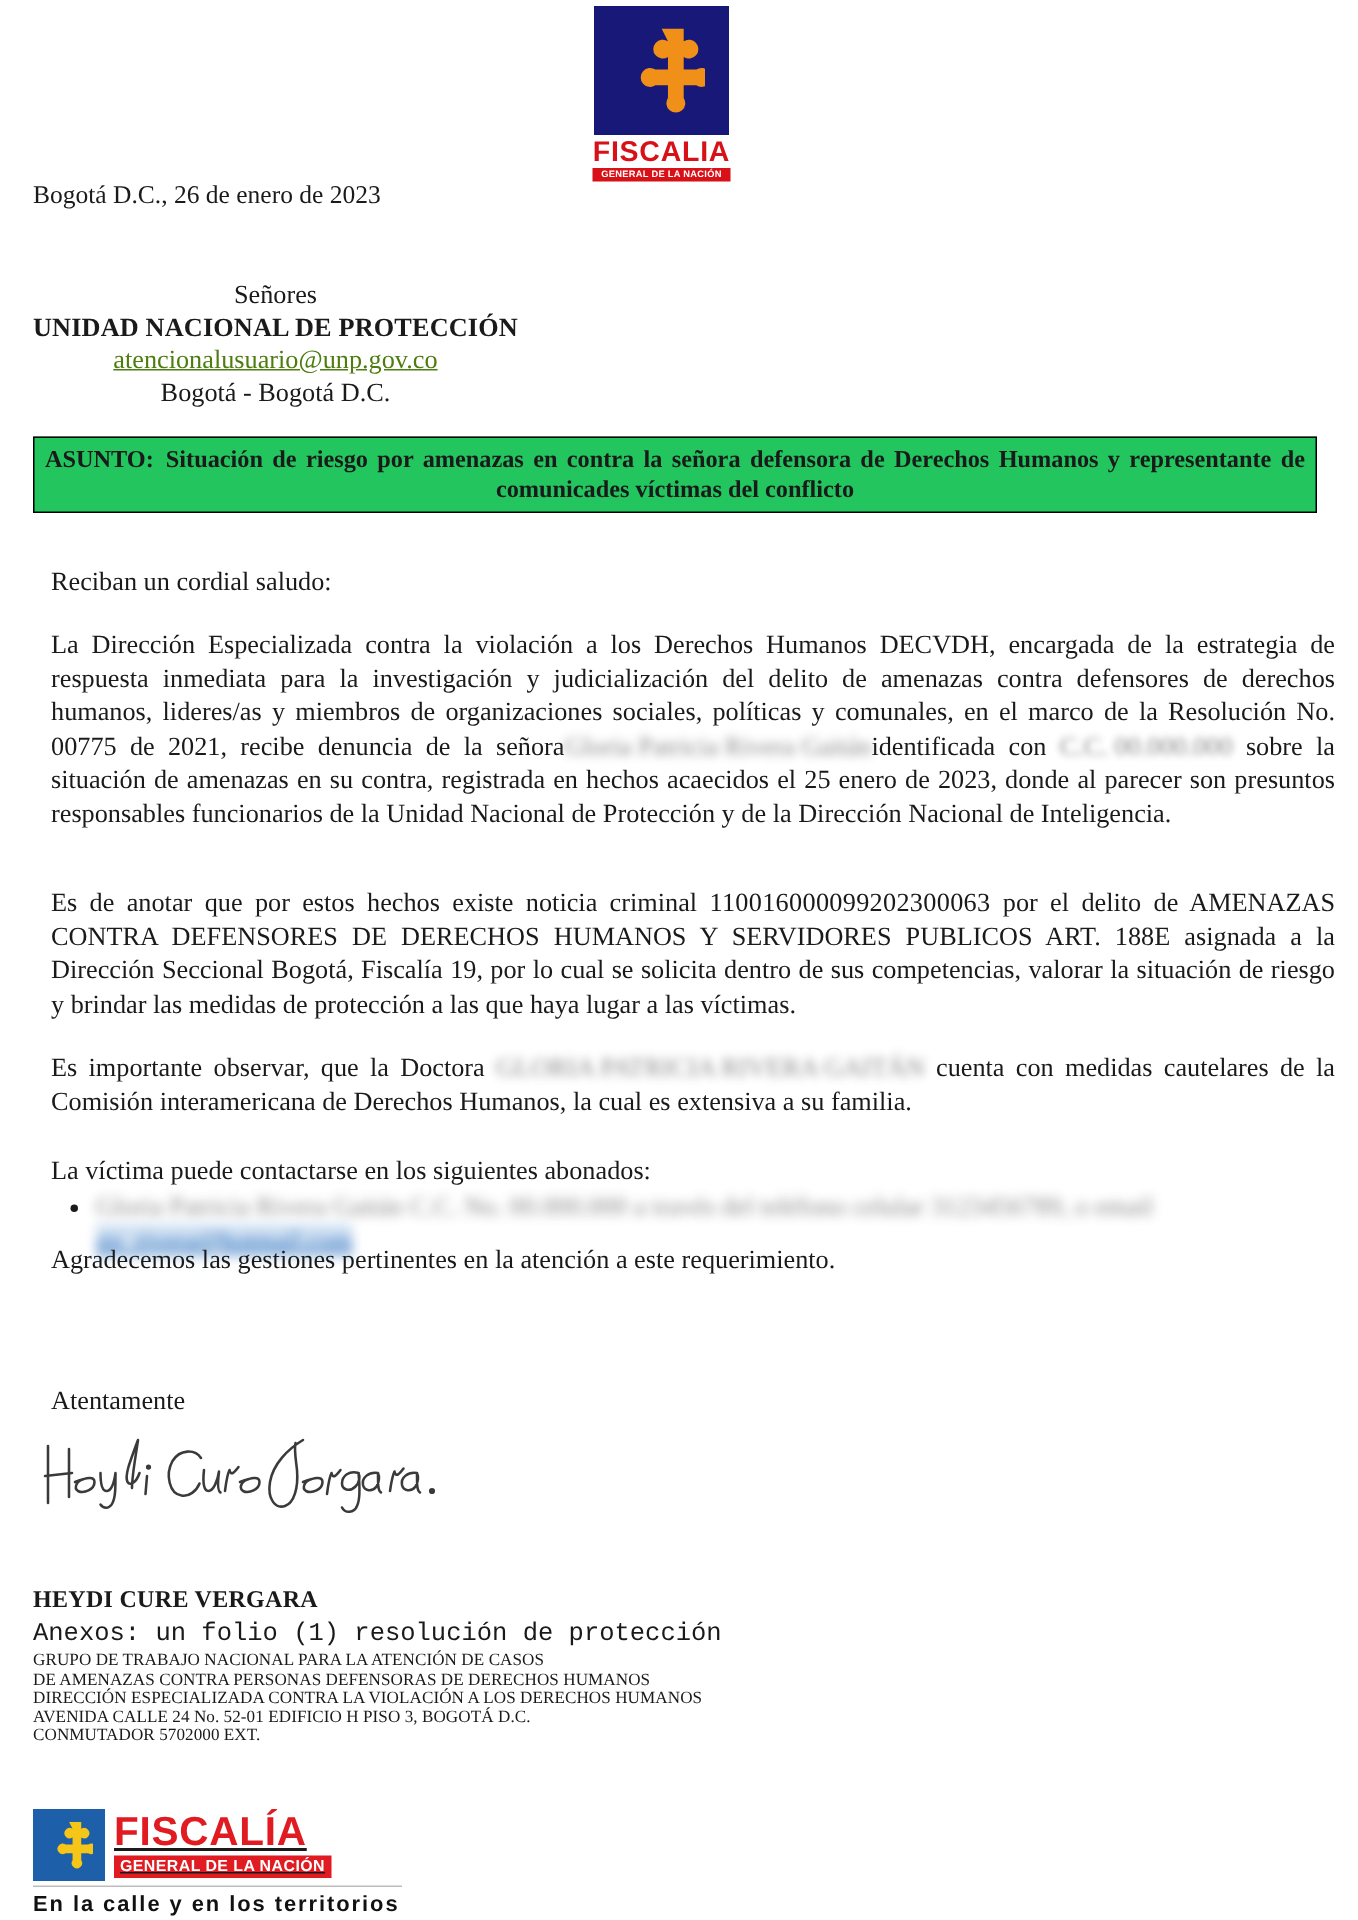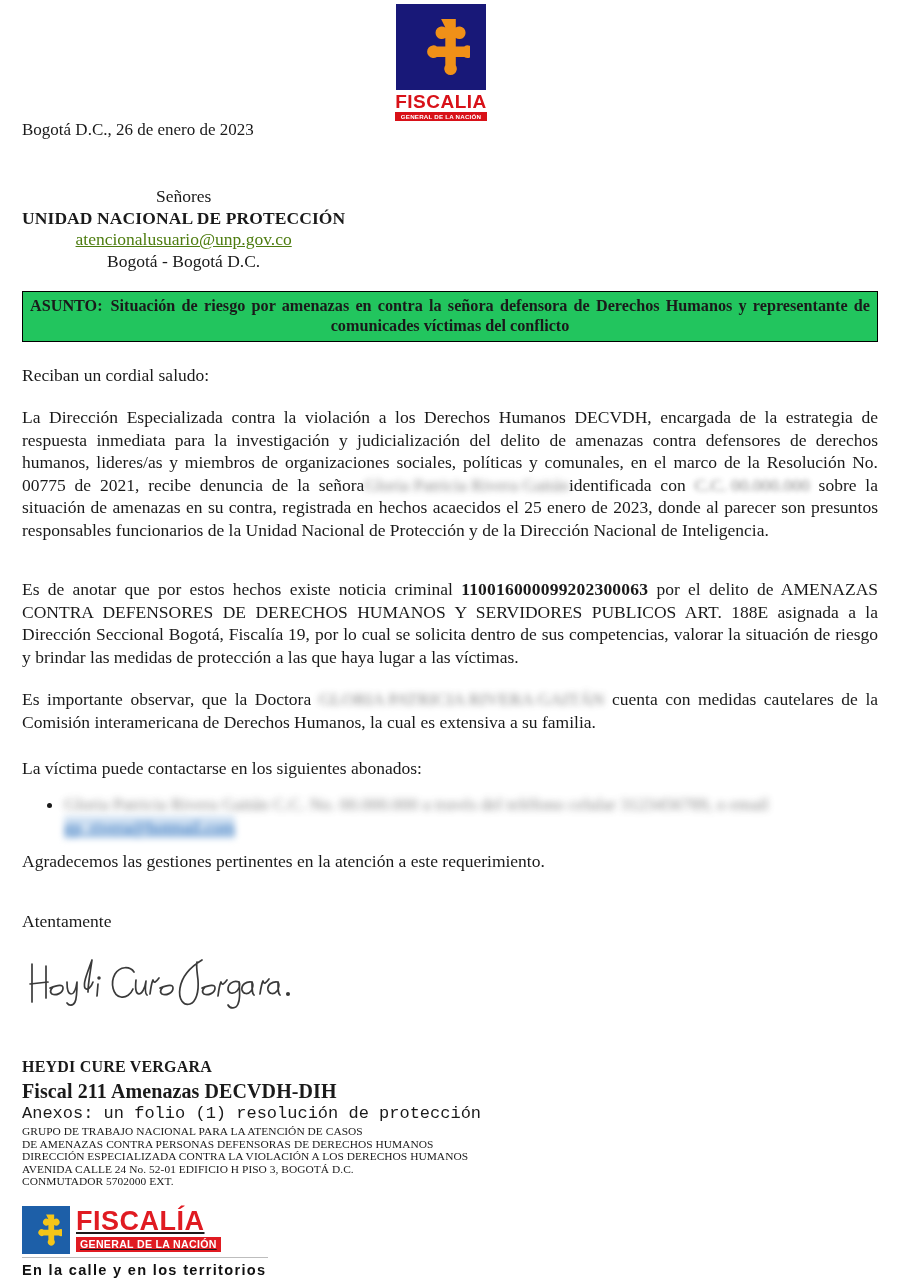--- a/index.html
+++ b/index.html
@@ -110,35 +110,35 @@
     font-weight: bold;
     font-size: 16.2px;
     line-height: 20px;
     text-align: center;
   }
   .asunto-box .label { float: left; padding-right: 8px; }
   .asunto-box .txt { display: block; text-align: justify; text-align-last: center; }
 
   
   p.body-par {
-    margin: 0;
+    margin: 12px;
     font-size: 17.5px;
     line-height: 22.6px;
     text-align: justify;
     text-justify: inter-word;
   }
   .p-saludo   { position: absolute; left: 0; top: 364px; width: 856px; }
   .p-one      { position: absolute; left: 0; top: 406px; width: 856px; }
   .p-two      { position: absolute; left: 0; top: 578px; width: 856px; }
   .p-three    { position: absolute; left: 0; top: 688px; width: 856px; }
   .p-four     { position: absolute; left: 0; top: 757px; width: 856px; }
-  .p-five     { position: absolute; left: 0; top: 850px; width: 856px; }
+  .p-five     { position: absolute; left: 0; top: 816px; width: 856px; }
   .p-six      { position: absolute; left: 0; top: 910px; width: 856px; }
 
-  .mono-num { font-weight: bold; letter-spacing: 0.2px; }
+  .mono-num { font-weight: normal; letter-spacing: 0.2px; }
 
   
   .redact {
     display: inline-block;
     color: #6e6e6e;
     background: transparent;
     filter: blur(3.1px);
     opacity: 0.82;
     vertical-align: baseline;
     user-select: none;
@@ -369,21 +369,20 @@
 
         <path d="M252 36 c-6 -1 -11 3 -10 8 c1 4 6 5 9 1 c2 -3 2 -7 1 -9 c0 8 0 12 2 13"></path>
 
         <circle cx="262" cy="48" r="1.2" fill="#3a3a3a"></circle>
       </g>
     </svg>
   </div>
 
   <div class="sig-block">
     <div class="sig-name">HEYDI CURE VERGARA</div>
-    <div class="sig-role">Fiscal 211 Amenazas DECVDH-DIH</div>
     <div class="sig-anexos">Anexos: un folio (1) resolución de protección</div>
     <div class="sig-address">
       <div>GRUPO DE TRABAJO NACIONAL PARA LA ATENCIÓN DE CASOS</div>
       <div>DE AMENAZAS CONTRA PERSONAS DEFENSORAS DE DERECHOS HUMANOS</div>
       <div>DIRECCIÓN ESPECIALIZADA CONTRA LA VIOLACIÓN A LOS DERECHOS HUMANOS</div>
       <div>AVENIDA CALLE 24 No. 52-01 EDIFICIO H PISO 3, BOGOTÁ D.C.</div>
       <div>CONMUTADOR 5702000 EXT.</div>
     </div>
   </div>
 

